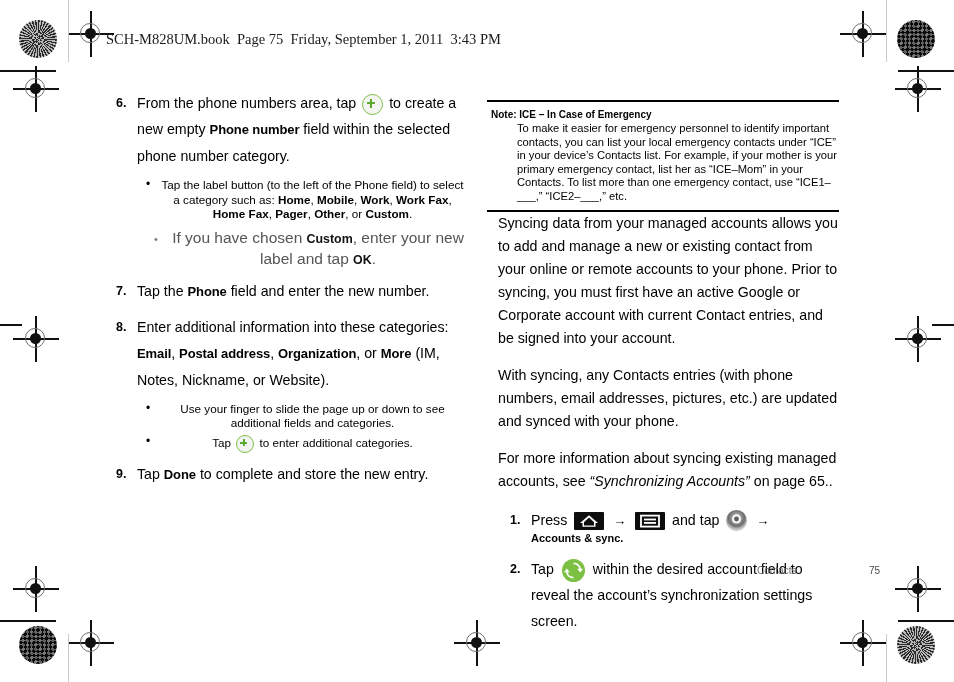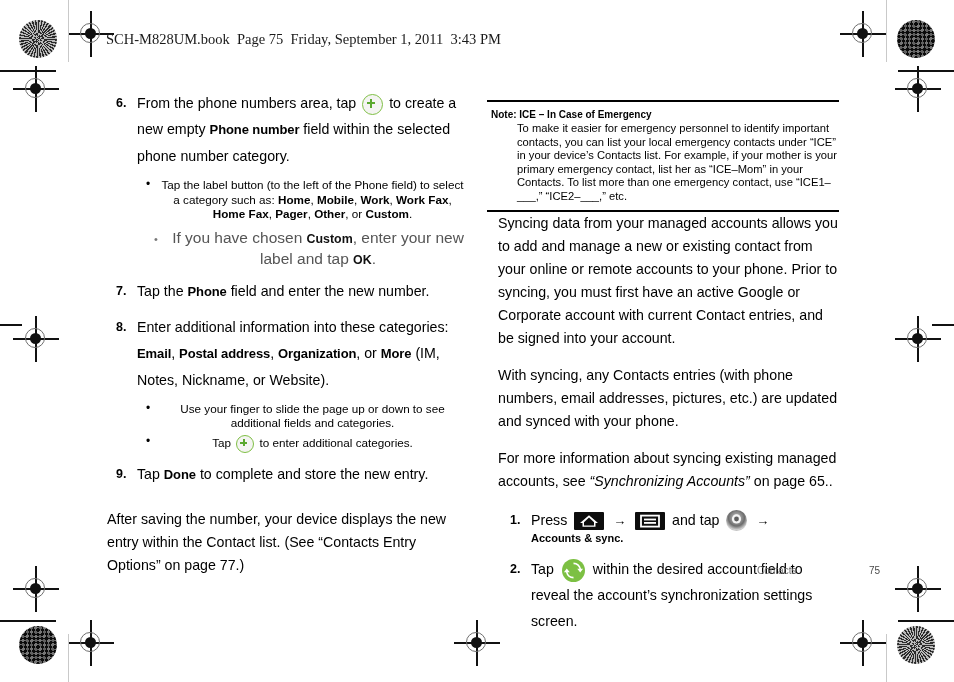--- a/index.html
+++ b/index.html
@@ -391,21 +391,20 @@
       <span class="ico ico-circle-plus ico-small"></span>
       <span>to enter additional categories.</span>
     </li>
   </ul>
 
   <div class="step">
     <div class="num">9.</div>
     <div class="body"><span id="s9"><span>Tap </span><b>Done</b><span> to complete and store the new entry.</span></span></div>
   </div>
 
-  <p class="para">After saving the number, your device displays the new entry within the Contact list. (See “Contacts Entry Options” on page 77.)</p>
 </div>
 
 <div class="col-right">
 
   <div class="notebox">
     <div class="note-title">Note: ICE – In Case of Emergency</div>
     <div class="note-body">To make it easier for emergency personnel to identify important contacts, you can list your local emergency contacts under “ICE” in your device’s Contacts list. For example, if your mother is your primary emergency contact, list her as “ICE–Mom” in your Contacts. To list more than one emergency contact, use “ICE1–___,” “ICE2–___,” etc.</div>
   </div>
 
 

